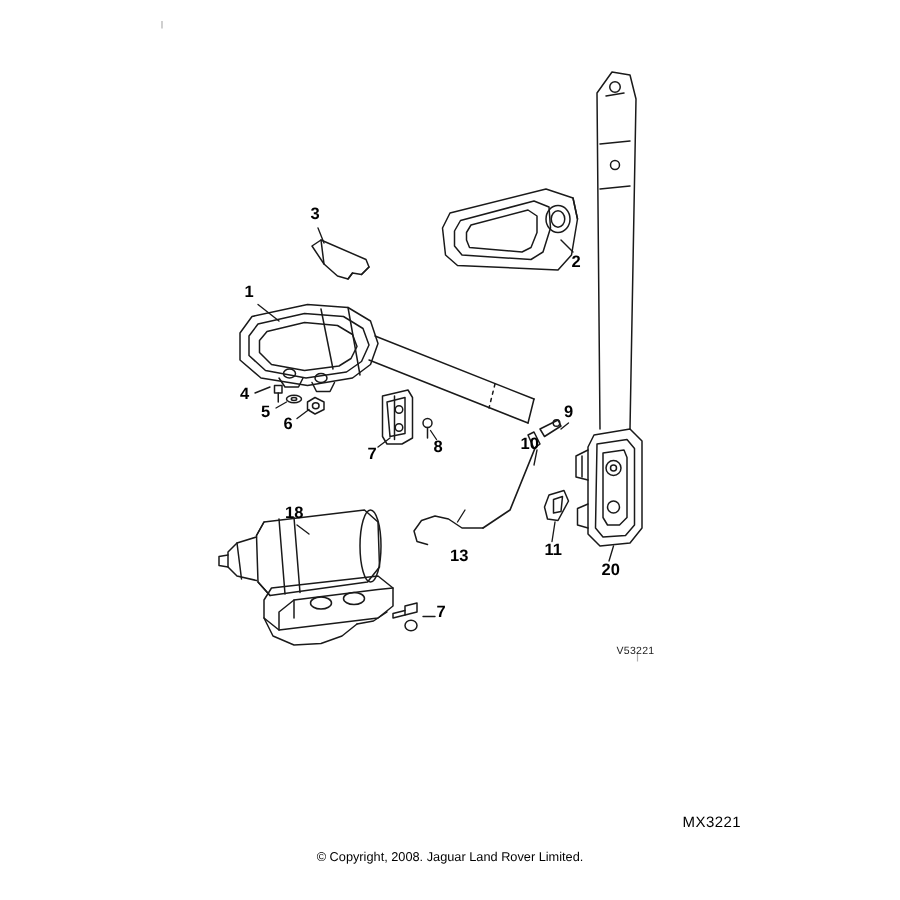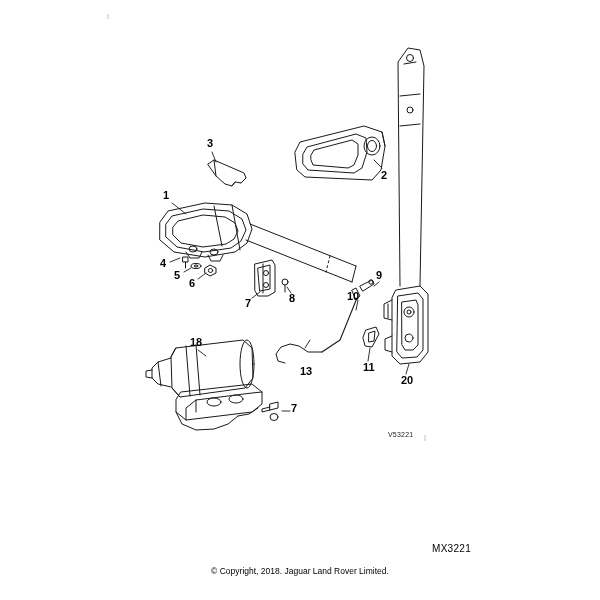--- a/index.html
+++ b/index.html
@@ -38,20 +38,21 @@
     white-space: nowrap;
     user-select: none;
   }
   .code-label {
     position: absolute;
     font-family: "Liberation Sans", sans-serif;
     font-size: 10px;
     color: #000000;
     letter-spacing: 0.3px;
     white-space: nowrap;
+    margin-left: 23px;
   }
   .code-label.small {
     font-size: 7px;
     color: #222222;
     letter-spacing: 0.2px;
   }
   .copyright {
     position: absolute;
     left: 0;
     right: 0;
@@ -235,15 +236,15 @@
   <div class="callout" style="left:347px; top:291px;">10</div>
   <div class="callout" style="left:363px; top:362px;">11</div>
   <div class="callout" style="left:401px; top:375px;">20</div>
   <div class="callout" style="left:300px; top:350px;margin-top:16px;">13</div>
   <div class="callout" style="left:190px; top:337px;">18</div>
   <div class="callout" style="left:291px; top:403px;">7</div>
 
   <div class="code-label small" style="left:388px; top:431px;">V53221</div>
   <div class="code-label" style="left:432px; top:543px;">MX3221</div>
 
-  <div class="copyright">© Copyright, 2018. Jaguar Land Rover Limited.</div>
+  <div class="copyright">© Copyright, 2008. Jaguar Land Rover Limited.</div>
 
 </div>
 
 </body></html>

